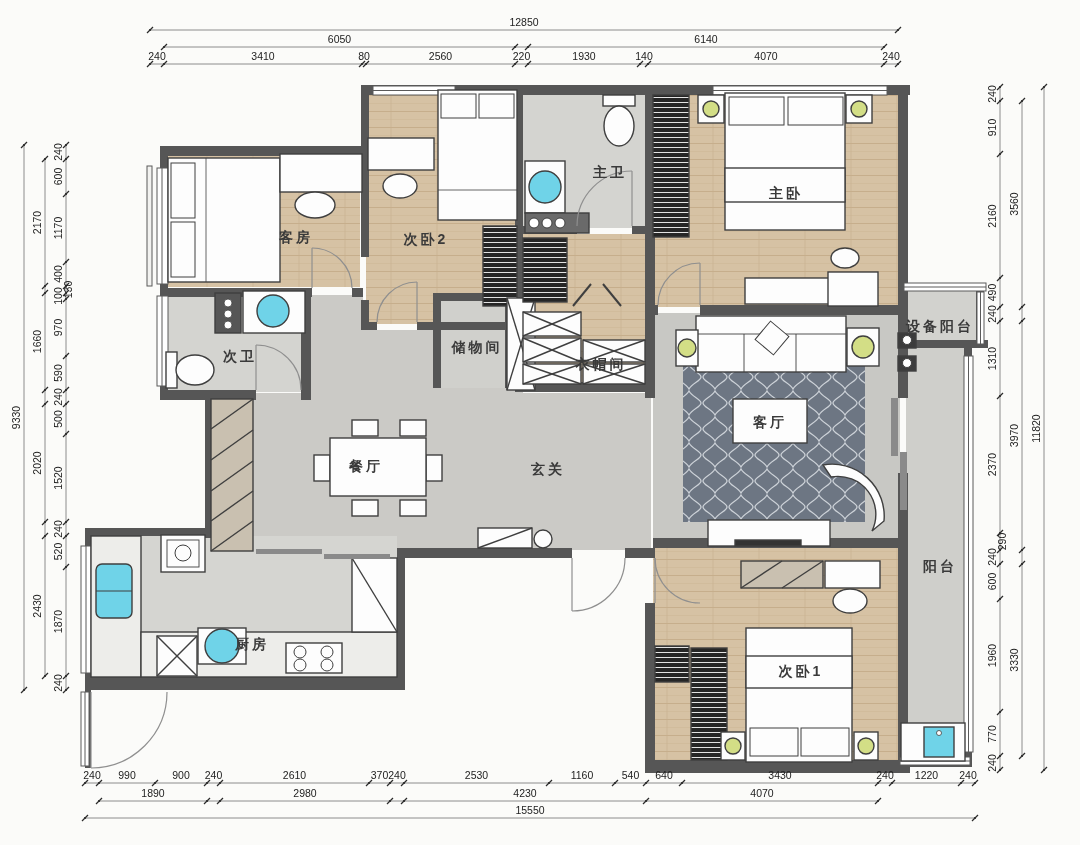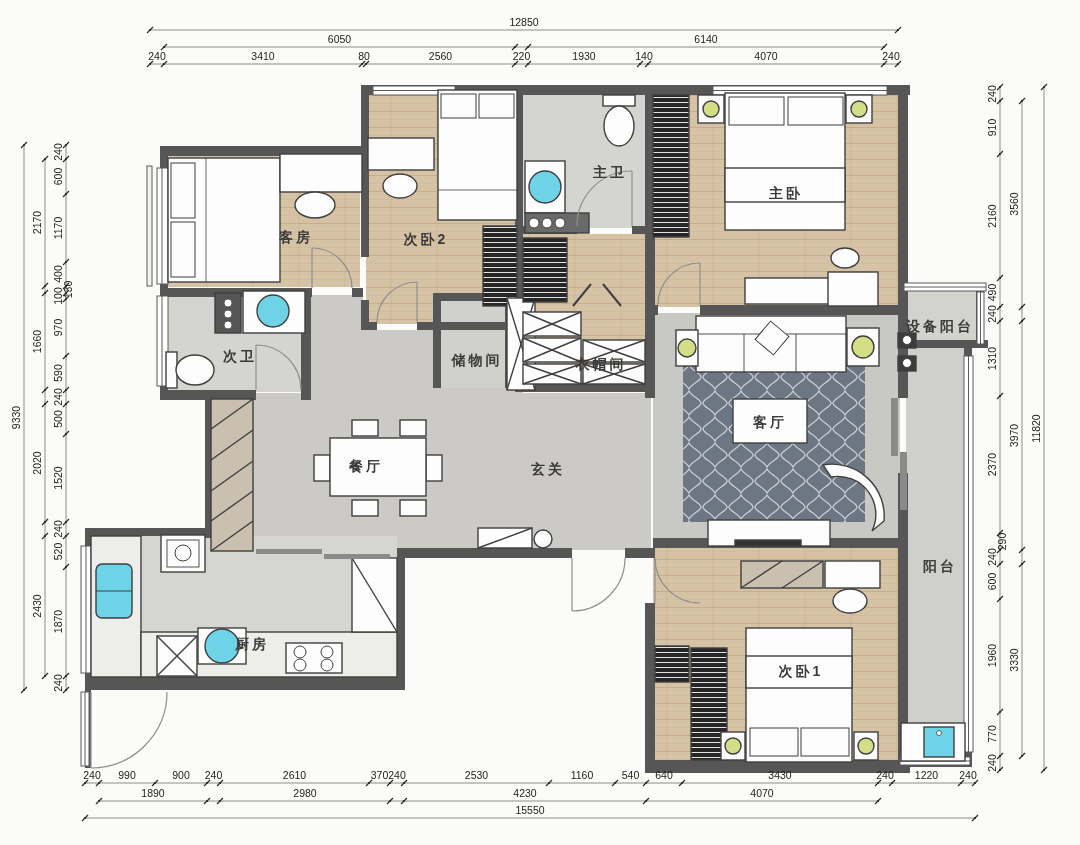--- a/index.html
+++ b/index.html
@@ -625,21 +625,21 @@
         <text x="530" y="814" text-anchor="middle" font-size="10.5" fill="#222222">15550</text>
       </g>
 </svg>
 
 <div id="labels-layer">
       <div class="room-label" style="left: 296px; top: 238px;">客房</div>
       <div class="room-label" style="left: 426px; top: 240px;">次卧2</div>
       <div class="room-label" style="left: 610px; top: 173px;">主卫</div>
       <div class="room-label" style="left: 786px; top: 186px; margin-top: 8px;">主卧</div>
       <div class="room-label" style="left: 240px; top: 357px;">次卫</div>
-      <div class="room-label" style="left: 477px; top: 361px;">储物间</div>
+      <div class="room-label" style="left: 477px; top: 348px;">储物间</div>
       <div class="room-label" style="left: 601px; top: 345px; margin-top: 20px;">衣帽间</div>
       <div class="room-label" style="left: 940px; top: 327px;">设备阳台</div>
       <div class="room-label" style="left: 770px; top: 423px;">客厅</div>
       <div class="room-label" style="left: 366px; top: 467px;">餐厅</div>
       <div class="room-label" style="left: 548px; top: 470px;">玄关</div>
       <div class="room-label" style="left: 940px; top: 567px;">阳台</div>
       <div class="room-label" style="left: 252px; top: 613px; margin-top: 32px;">厨房</div>
       <div class="room-label" style="left: 801px; top: 672px;">次卧1</div>
     </div>
 </div>

